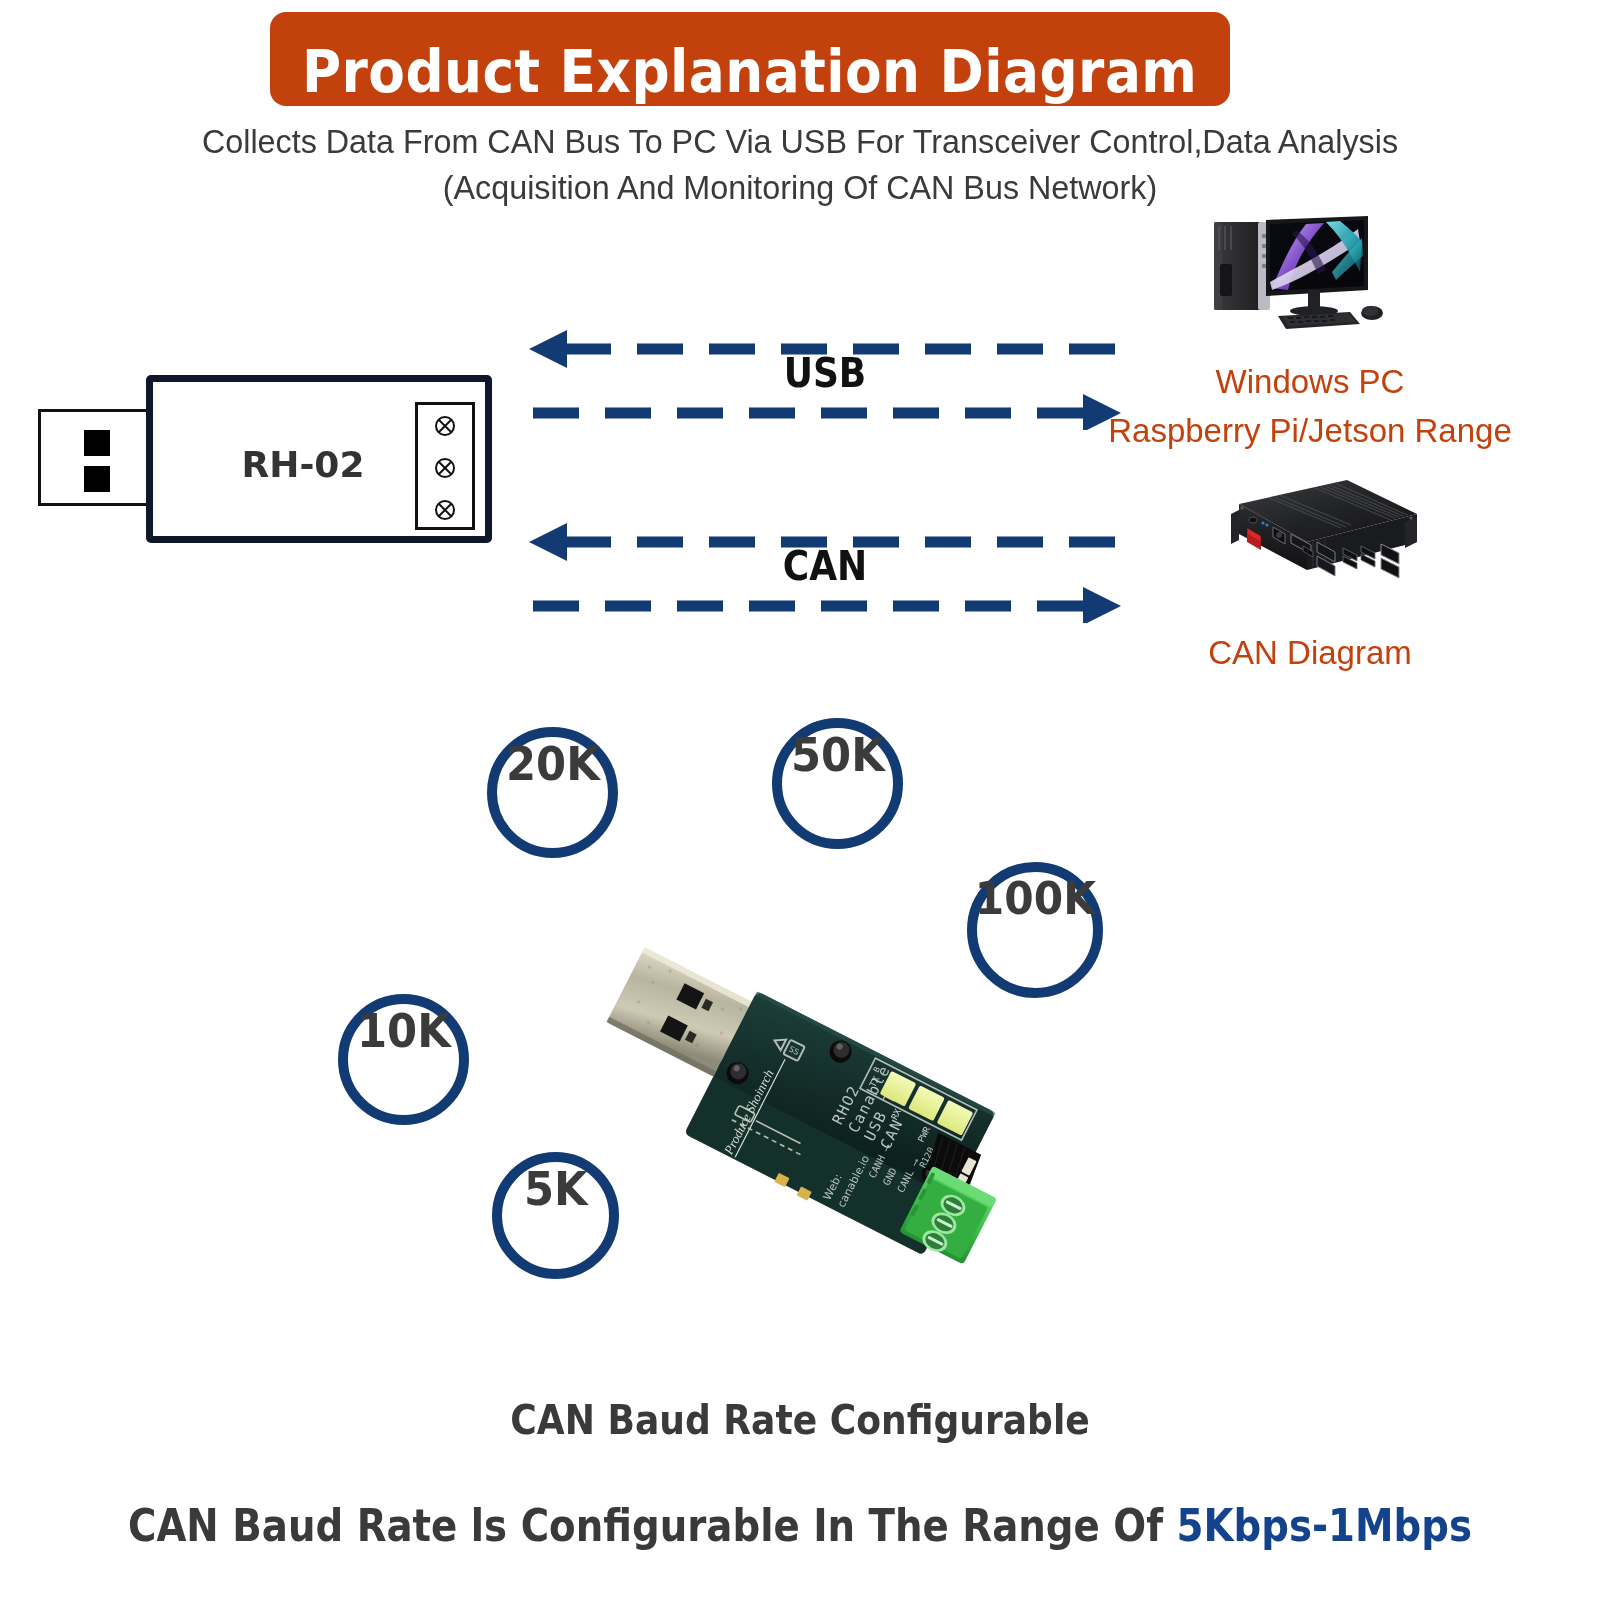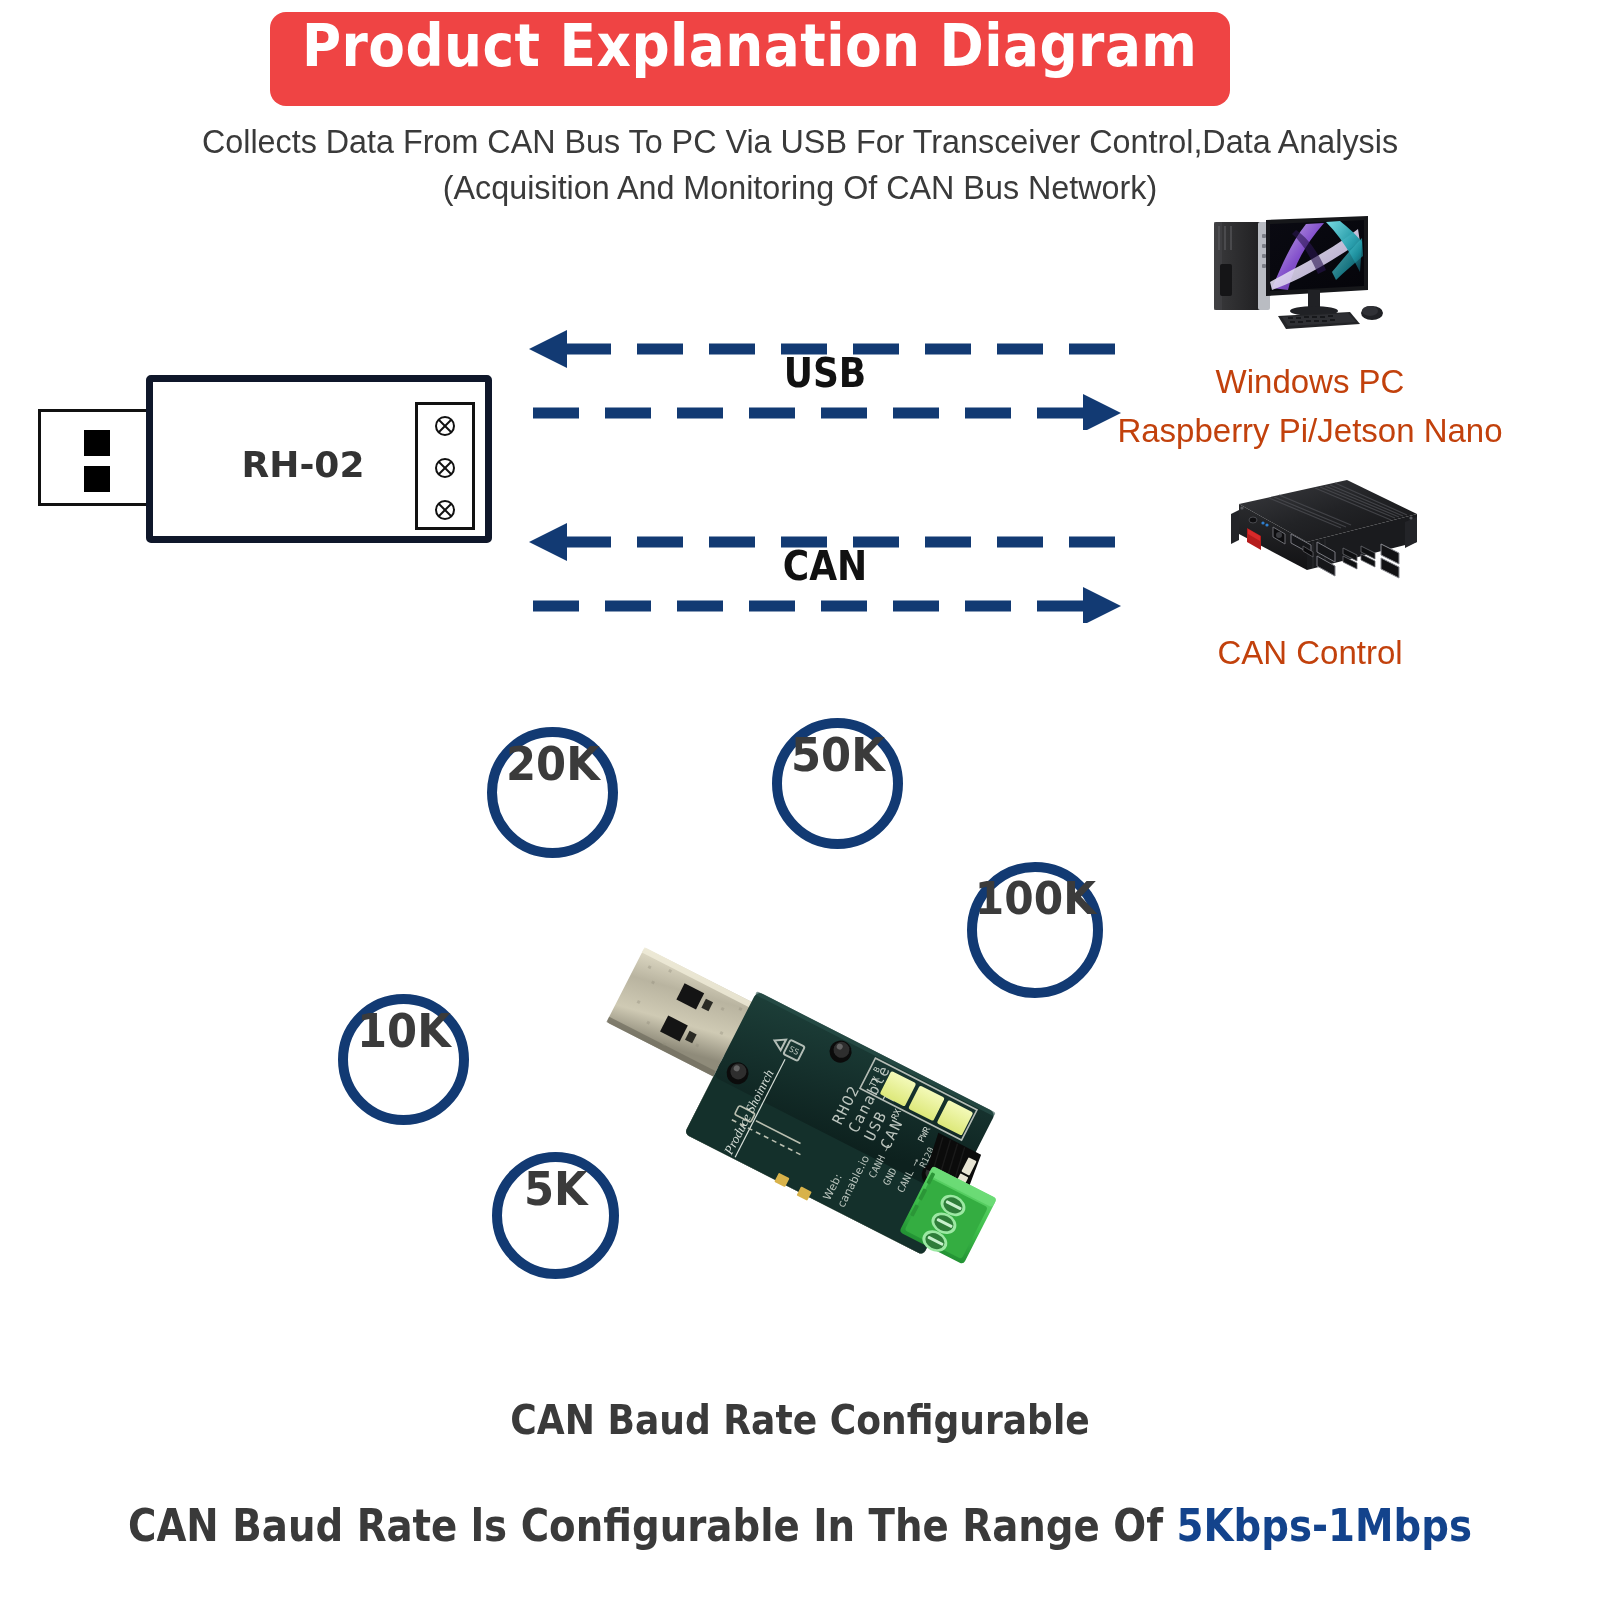--- a/index.html
+++ b/index.html
@@ -19,24 +19,24 @@
     overflow: hidden;
   }
 
   
   .title-banner {
     position: absolute;
     left: 270px;
     top: 12px;
     width: 960px;
     height: 94px;
-    background: #ef4444;
+    background: #c2410c;
     border-radius: 16px;
     display: flex;
-    align-items: flex-start;
+    align-items: flex-end;
     justify-content: center;
   }
   .title-banner .title-text {
     color: #ffffff;
     font-family: "DejaVu Sans", sans-serif;
     font-weight: bold;
     font-size: 58px;
     letter-spacing: 0.5px;
     white-space: nowrap;
     transform: scaleX(0.92);
@@ -368,21 +368,21 @@
         <rect x="122" y="108" width="5" height="2"></rect>
           <rect x="130" y="107" width="5" height="2"></rect>
       </g>
 
       <ellipse cx="172" cy="101" rx="11" ry="7" fill="#202125"></ellipse>
       <ellipse cx="170" cy="99" rx="8" ry="5" fill="#303136"></ellipse>
     </svg>
   </div>
 
   <div class="right-caption c1">Windows PC</div>
-  <div class="right-caption c2">Raspberry Pi/Jetson Nano</div>
+  <div class="right-caption c2">Raspberry Pi/Jetson Range</div>
 
   <div class="device-figure">
     <svg width="240" height="135" viewBox="0 0 240 135">
       <defs>
         <linearGradient id="boxTop" x1="0" y1="0" x2="1" y2="1">
           <stop offset="0" stop-color="#3b3c40"></stop>
           <stop offset="0.5" stop-color="#222326"></stop>
           <stop offset="1" stop-color="#141416"></stop>
         </linearGradient>
         <linearGradient id="boxFront" x1="0" y1="0" x2="0" y2="1">
@@ -442,21 +442,21 @@
       <polygon points="186,74 204,83 204,94 186,85" fill="#121214" stroke="#8d8e94" stroke-width="1"></polygon>
       <polygon points="186,88 204,97 204,108 186,99" fill="#121214" stroke="#8d8e94" stroke-width="1"></polygon>
 
       <polygon points="210,52 222,47 222,72 210,78" fill="#232428"></polygon>
 
       <circle cx="47" cy="38" r="1.6" fill="#5a5b60"></circle>
       <circle cx="216" cy="48" r="1.6" fill="#5a5b60"></circle>
     </svg>
   </div>
 
-  <div class="right-caption c3">CAN Control</div>
+  <div class="right-caption c3">CAN Diagram</div>
 
   <div class="product-photo">
     <svg width="540" height="450" viewBox="0 0 540 450">
       <defs>
         <linearGradient id="usbMetal" x1="0" y1="0" x2="0.3" y2="1">
           <stop offset="0" stop-color="#e2ddc8"></stop>
           <stop offset="0.35" stop-color="#b9b4a0"></stop>
           <stop offset="0.7" stop-color="#cfcab4"></stop>
           <stop offset="1" stop-color="#8f8b7a"></stop>
         </linearGradient>

